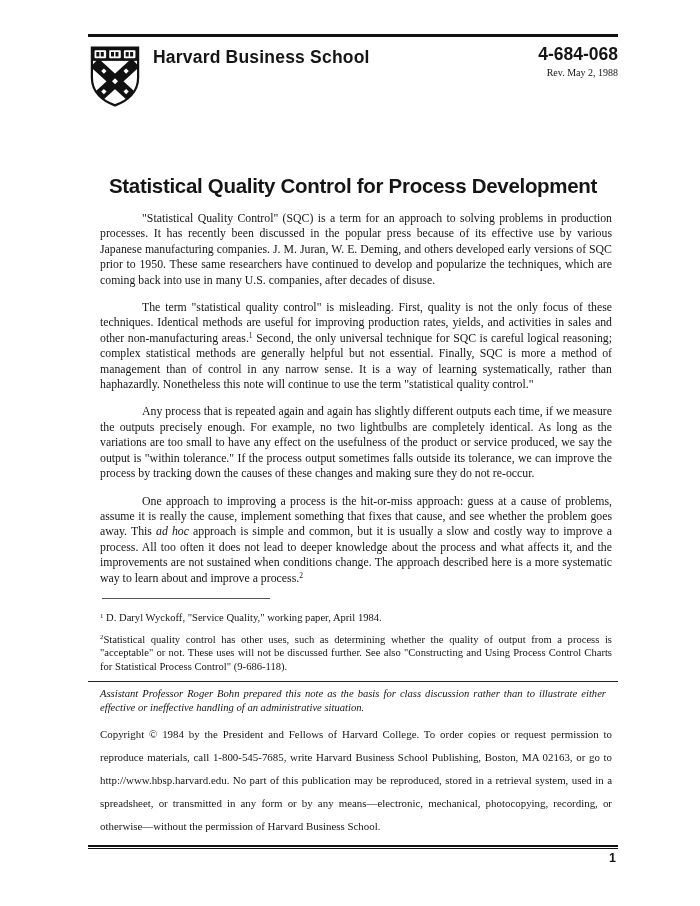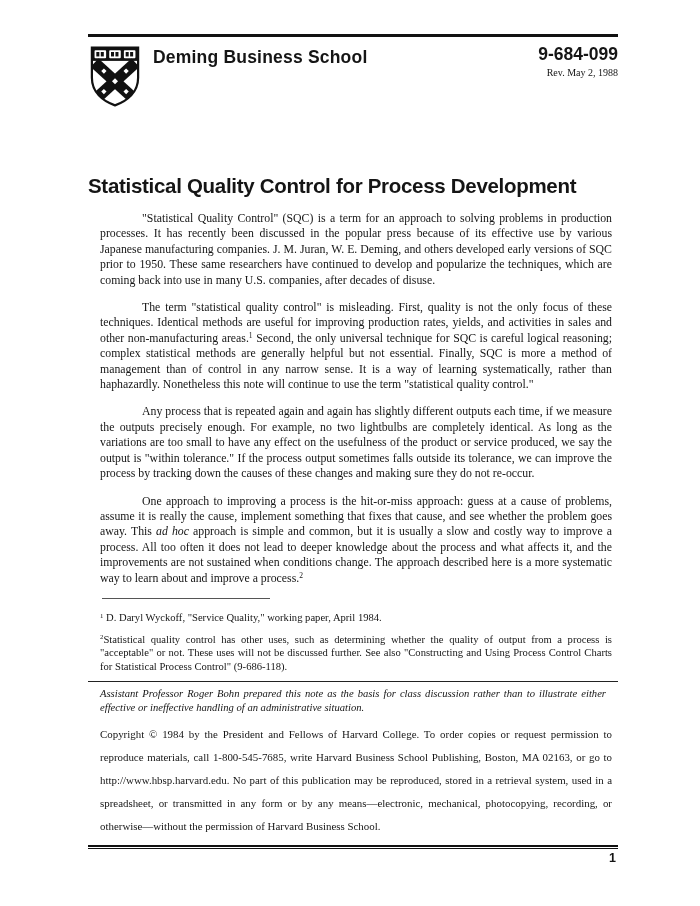--- a/index.html
+++ b/index.html
@@ -21,21 +21,21 @@
     font-family:"Liberation Sans", sans-serif;
     font-weight:bold; font-size:17.5px; letter-spacing:.2px; margin-top:3px;
   }
   .header-right { text-align:right; }
   .doc-num { font-family:"Liberation Sans", sans-serif; font-weight:bold; font-size:17.5px; }
   .rev { font-family:"Liberation Serif", serif; font-size:10px; margin-top:2px; }
 
   .title {
     font-family:"Liberation Sans", sans-serif;
     font-size:20.5px; font-weight:bold; letter-spacing:-.3px;
-    text-align:left; margin:60px 0 0 0; line-height:27px;
+    text-align:center; margin:60px 0 0 0; line-height:27px;
   }
 
   .body {
     margin-top:12px;
     font-family:"Liberation Serif", serif;
     font-size:11.8px; line-height:15.4px;
     text-align:justify;
   }
   .body p { margin:0 6px 12px 12px; text-indent:42px; }
   .body sup, .fn sup {
@@ -113,24 +113,24 @@
               <rect x="-2.4" y="-2.4" width="4.8" height="4.8" transform="translate(30,42) rotate(45)"></rect>
               <rect x="-2.1" y="-2.1" width="4.2" height="4.2" transform="translate(17.5,30.5) rotate(45)"></rect>
               <rect x="-2.1" y="-2.1" width="4.2" height="4.2" transform="translate(42.5,30.5) rotate(45)"></rect>
               <rect x="-2.1" y="-2.1" width="4.2" height="4.2" transform="translate(17.5,53.5) rotate(45)"></rect>
               <rect x="-2.1" y="-2.1" width="4.2" height="4.2" transform="translate(42.5,53.5) rotate(45)"></rect>
             </g>
           </g>
           <path d="M4,4 H56 V38 C56,54 44,64 30,69 C16,64 4,54 4,38 Z" fill="none" stroke="#111" stroke-width="2.5"></path>
         </svg>
       </span>
-      <span class="school">Deming Business School</span>
+      <span class="school">Harvard Business School</span>
     </div>
     <div class="header-right">
-      <div class="doc-num">9-684-099</div>
+      <div class="doc-num">4-684-068</div>
       <div class="rev">Rev. May 2, 1988</div>
     </div>
   </div>
 
   <h1 class="title">Statistical Quality Control for Process Development</h1>
 
   <div class="body">
     <p><span>"Statistical Quality Control" (SQC) is a term for an approach to solving problems in production processes.  It has recently been discussed in the popular press because of its effective use by various Japanese manufacturing companies. J. M. Juran, W. E. Deming, and others developed early versions of SQC prior to 1950. These same researchers have continued to develop and popularize the techniques, which are coming back into use in many U.S. companies, after decades of disuse.</span></p>
     <p><span>The term "statistical quality control" is misleading.  First, quality is not the only focus of these techniques.  Identical methods are useful for improving production rates, yields, and activities in sales and other non-manufacturing areas.</span><sup>1</sup><span> Second, the only universal technique for SQC is careful logical reasoning; complex statistical methods are generally helpful but not essential.  Finally, SQC is more a method of management than of control in any narrow sense. It is a way of learning systematically, rather than haphazardly. Nonetheless this note will continue to use the term "statistical quality control."</span></p>
     <p><span>Any process that is repeated again and again has slightly different outputs each time, if we measure the outputs precisely enough. For example, no two lightbulbs are completely identical.  As long as the variations are too small to have any effect on the usefulness of the product or service produced, we say the output is "within tolerance." If the process output sometimes falls outside its tolerance, we can improve the process by tracking down the causes of these changes and making sure they do not re-occur.</span></p>

